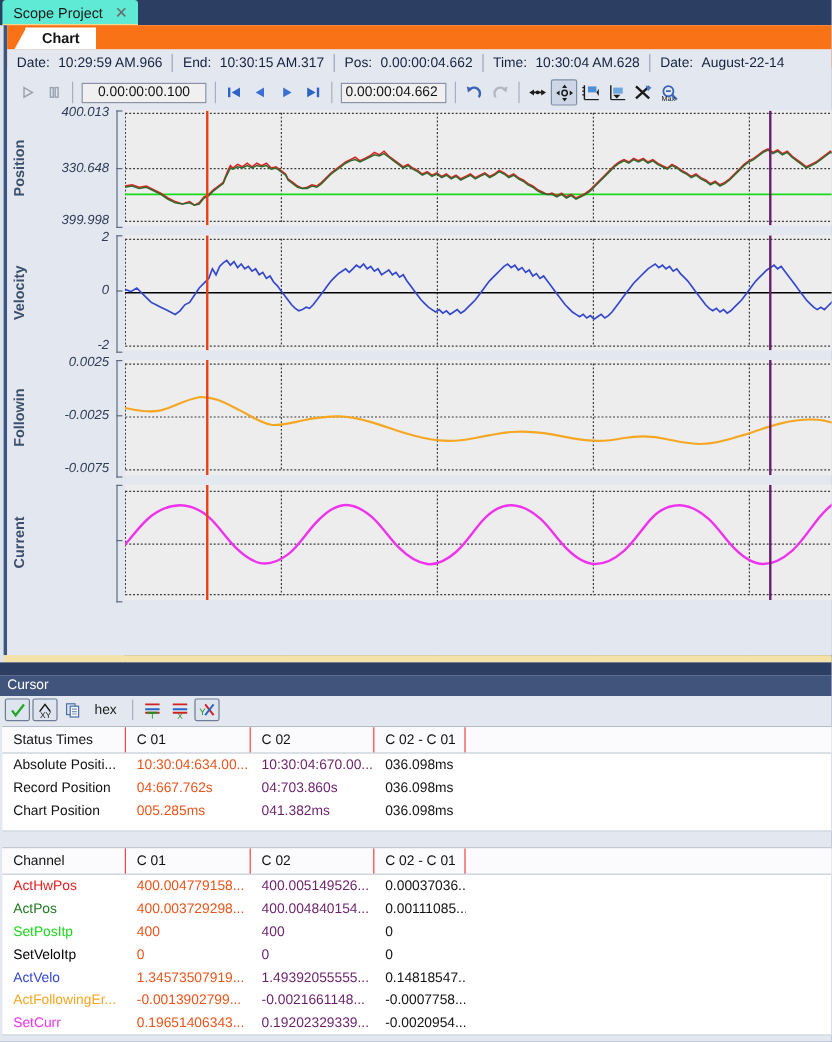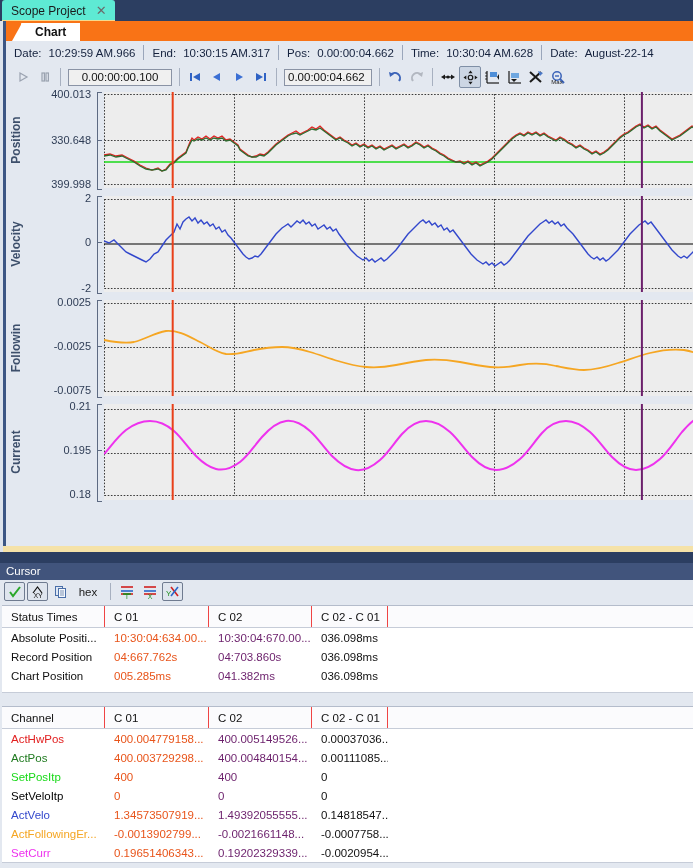--- a/index.html
+++ b/index.html
@@ -47,21 +47,21 @@
           display:flex;align-items:center;justify-content:center;font-size:11.5px;color:#111;margin:0 3px;}
   .tfield.left{justify-content:flex-start;padding-left:3px;}
   .tsep{width:1px;height:18px;background:#a7b0c0;margin:0 4px;}
 
   
   .plots{position:absolute;left:0;top:69px;width:690px;height:456px;background:#e3e8f0;}
   .plotrow{position:absolute;left:0;width:690px;height:100px;}
   .ylabel{position:absolute;left:2px;top:0;width:16px;height:100px;
           display:flex;align-items:center;justify-content:center;}
   .ylabel span{transform:rotate(-90deg);white-space:nowrap;font-weight:bold;font-size:12px;color:#3d4f6b;}
-  .yticks{position:absolute;left:18px;top:0;width:74px;height:100px;}
+  .yticks{position:absolute;left:18px;top:0;width:74px;height:100px;font-style:italic;}
   .ytick{position:absolute;right:7px;font-size:11px;color:#2e3c55;transform:translateY(-50%);white-space:nowrap;}
   .ybracket{position:absolute;left:91px;top:2px;width:4px;height:96px;
             border-left:1px solid #5d6a82;border-top:1px solid #5d6a82;border-bottom:1px solid #5d6a82;}
   .ytickmark{position:absolute;left:91px;width:5px;height:1px;background:#5d6a82;}
   .plotarea{position:absolute;left:98px;top:2px;width:592px;height:96px;background:#ededed;overflow:hidden;}
   .plotarea svg{display:block;}
 
   
   .xaxis{position:absolute;left:0;top:525px;width:690px;height:0;}
   .xaxisline{position:absolute;left:98px;top:0;width:592px;height:5px;
@@ -344,25 +344,20 @@
             <line x1="68.7" y1="0" x2="68.7" y2="96" stroke="#e8401a" stroke-width="2"></line>
             <line x1="537.9" y1="0" x2="537.9" y2="96" stroke="#6b1f6b" stroke-width="2"></line>
           </svg>
         </div>
       </div>
 
       <div class="plotrow" style="top:312px">
         <div class="ylabel">
           <span>Current</span>
         </div>
-        <div class="yticks">
-          <div class="ytick" style="top:4px">0.21</div>
-          <div class="ytick" style="top:48px">0.195</div>
-          <div class="ytick" style="top:92px">0.18</div>
-        </div>
         <div class="ybracket"></div>
         <div class="ytickmark" style="top:48px"></div>
         <div class="plotarea">
           <svg width="592" height="96" viewBox="0 0 592 96">
             <g stroke="#3a3a3a" stroke-width="1" stroke-dasharray="1.6,1.6" fill="none">
               <line x1="0.5" y1="5.5" x2="591" y2="5.5"></line>
               <line x1="0.5" y1="49.5" x2="591" y2="49.5"></line>
               <line x1="0.5" y1="91.5" x2="591" y2="91.5"></line>
               <line x1="0.5" y1="5" x2="0.5" y2="92"></line>
               <line x1="130.5" y1="5" x2="130.5" y2="92"></line>

